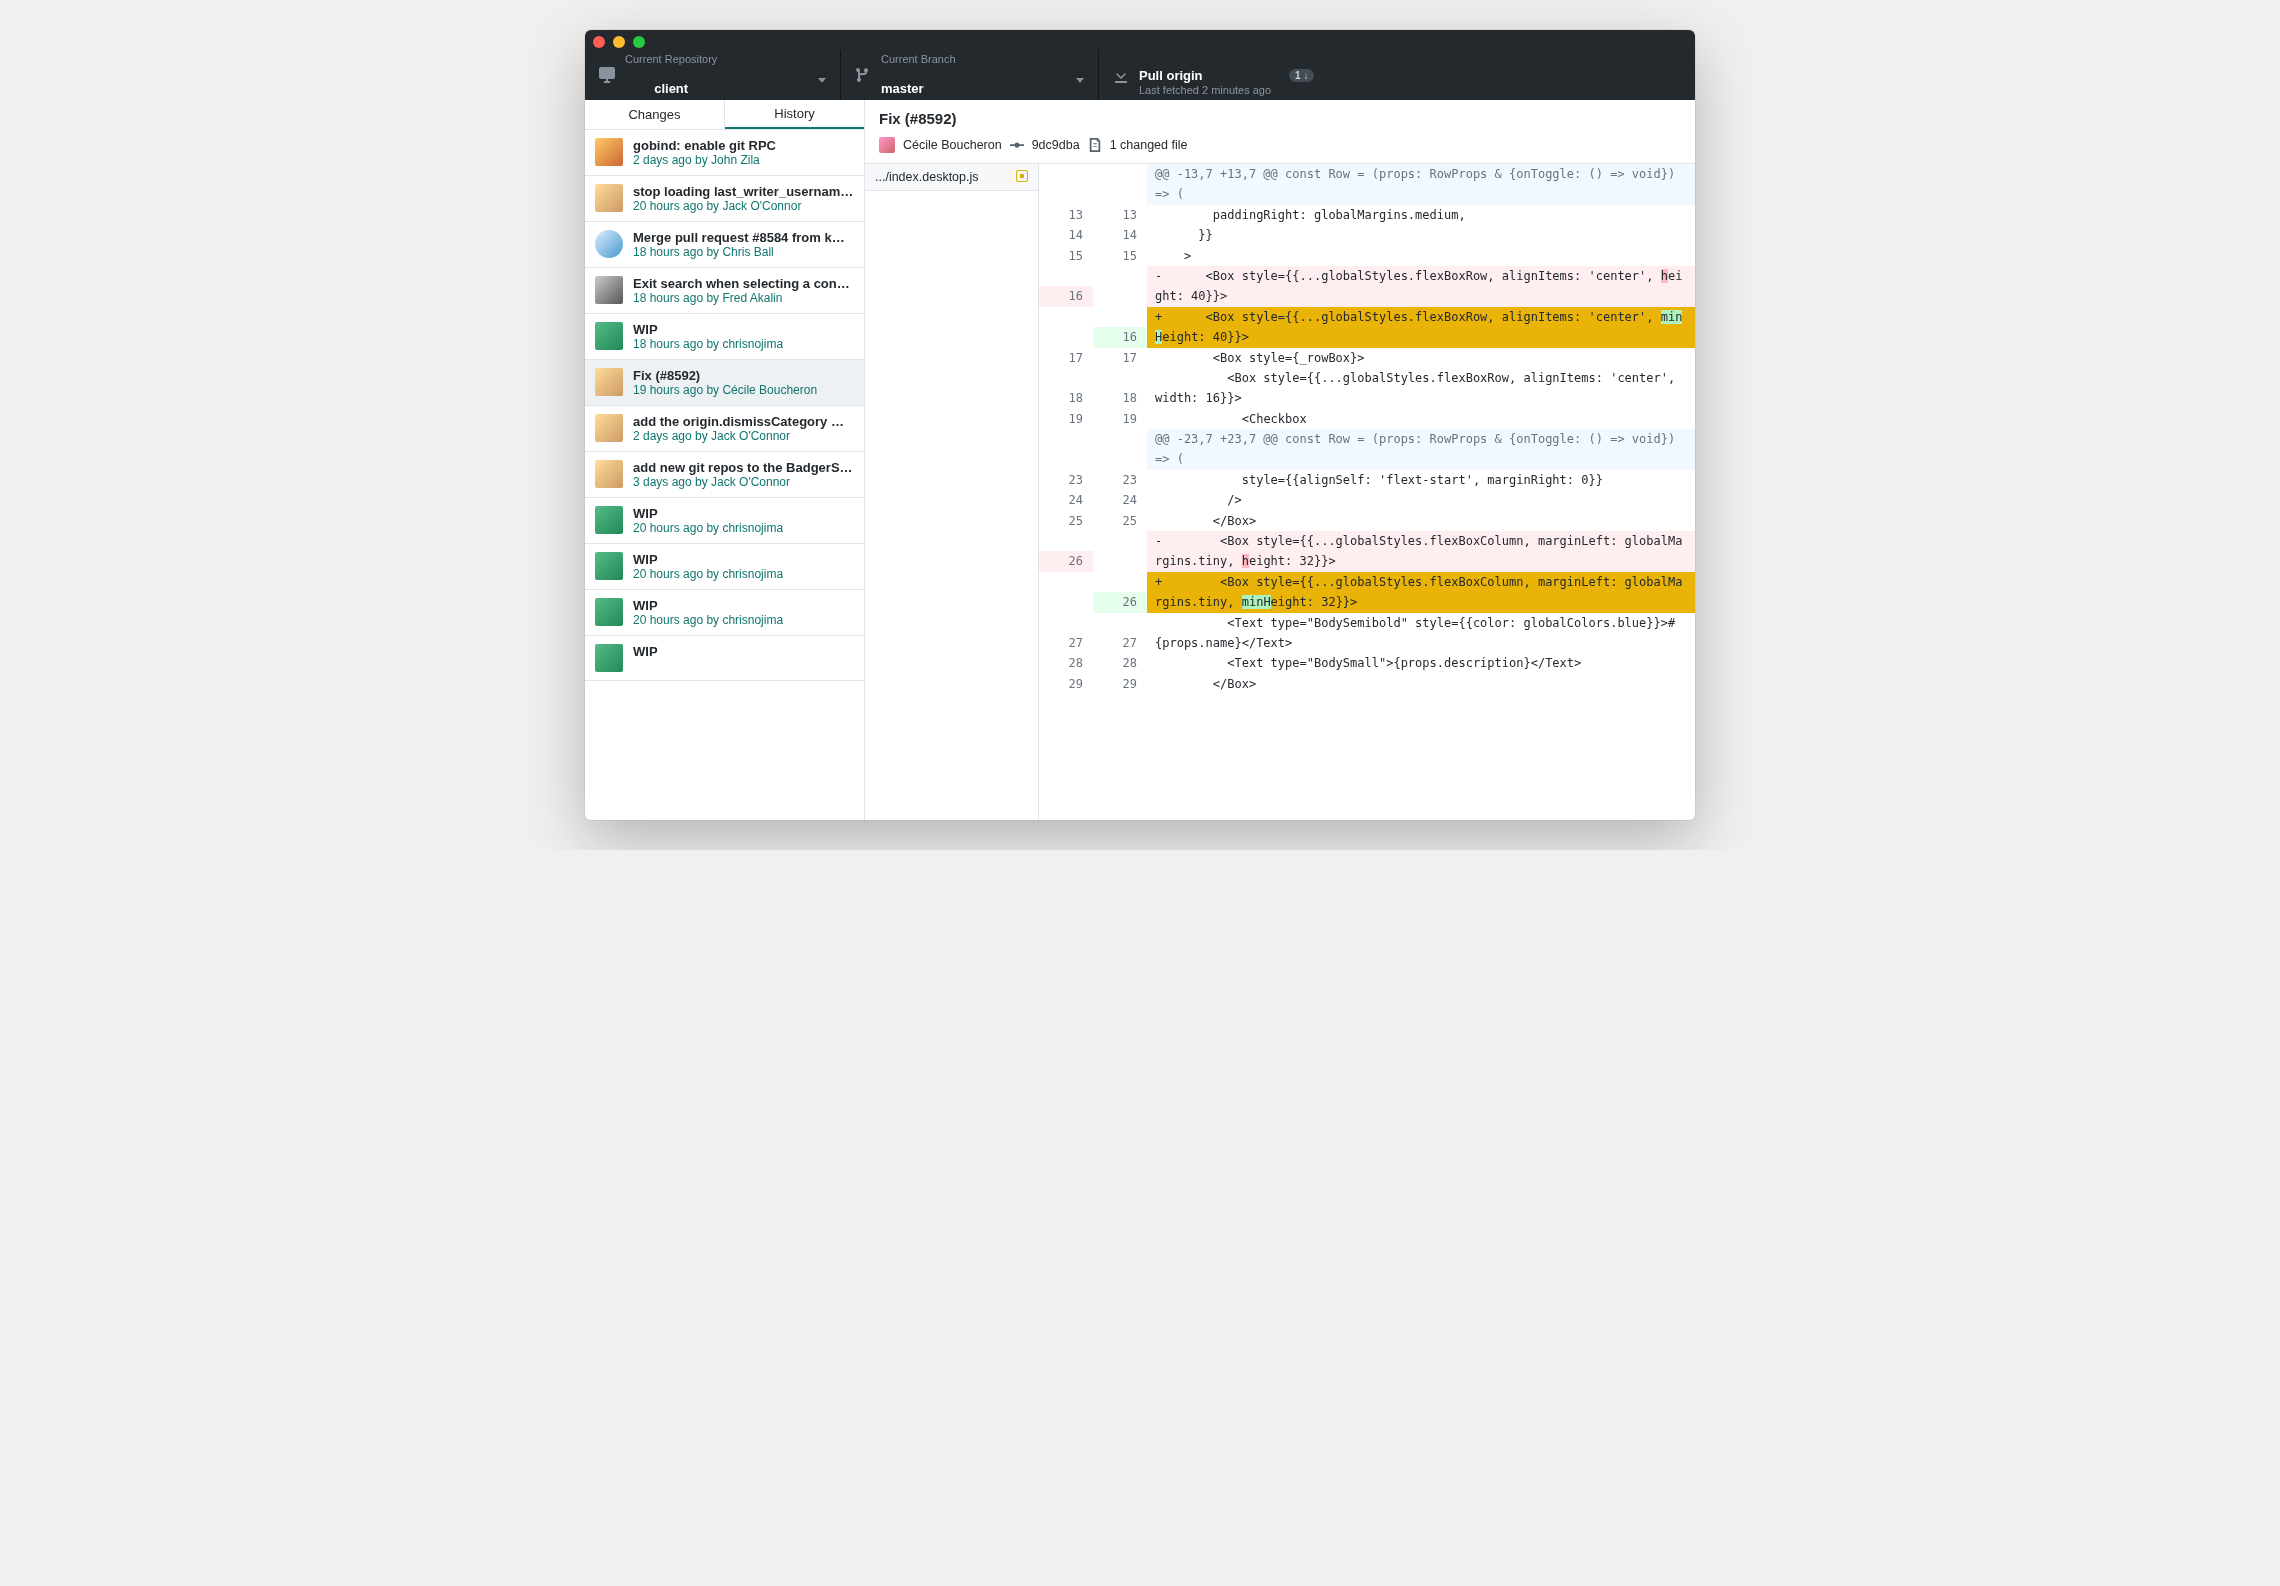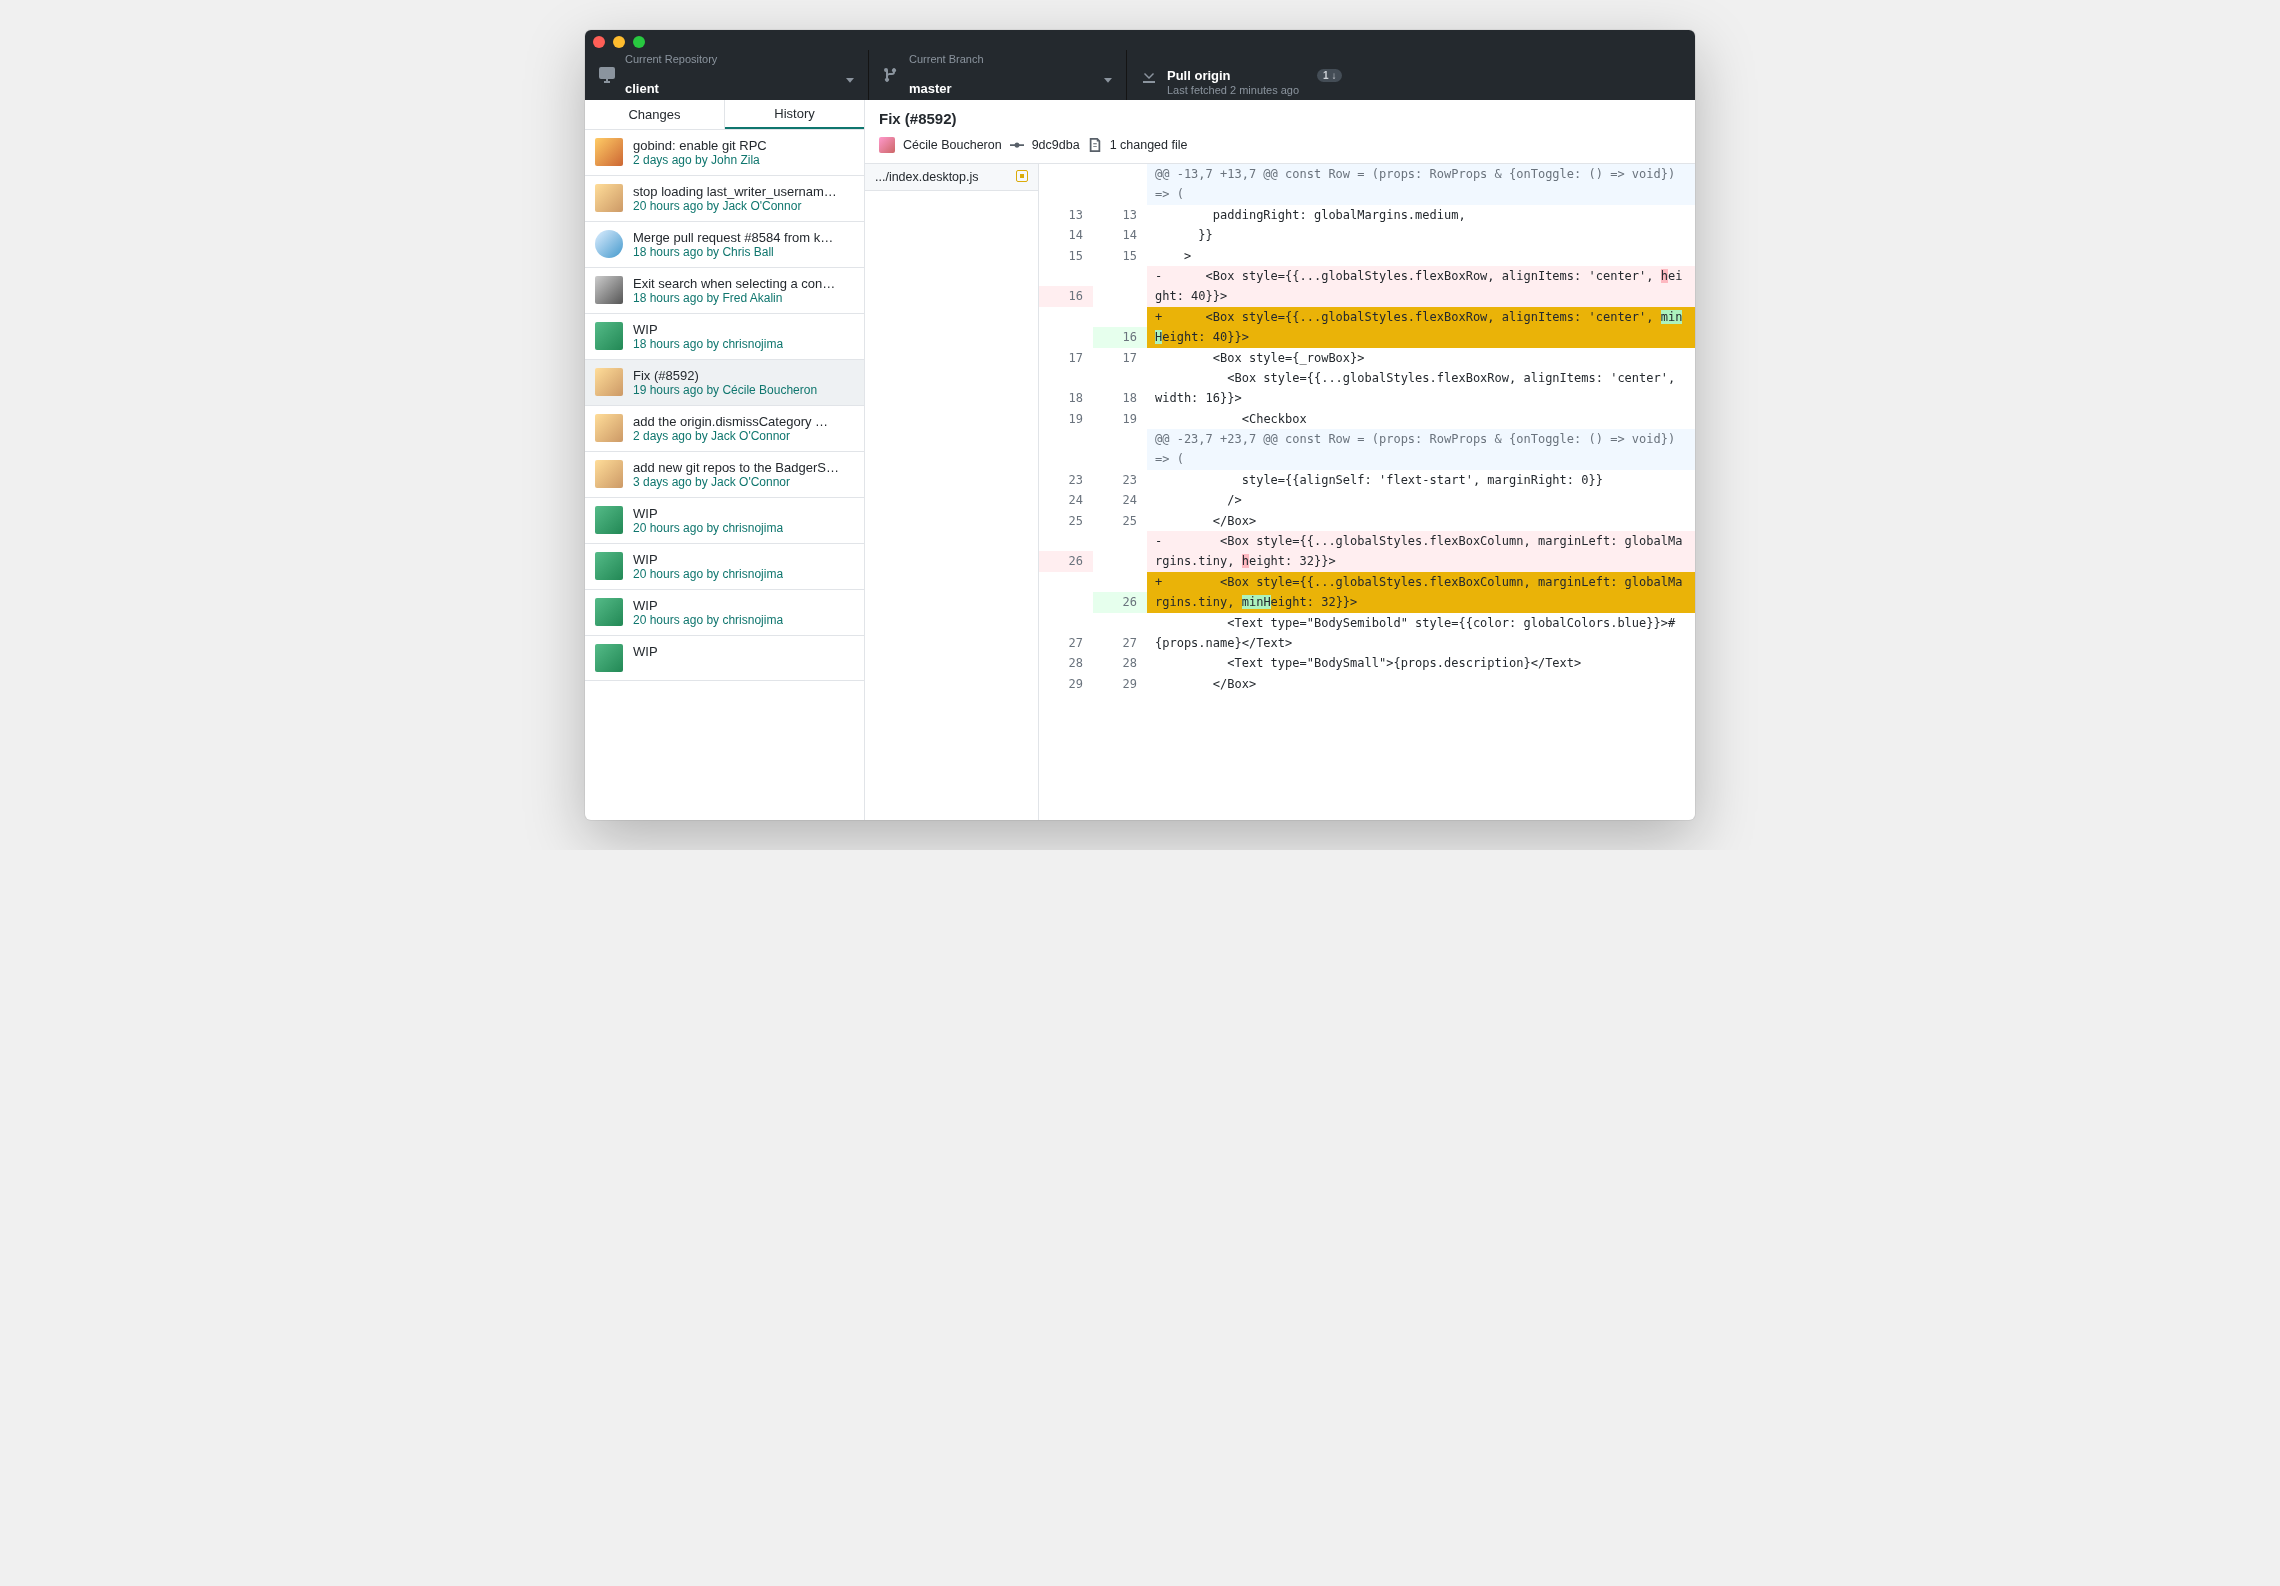--- a/index.html
+++ b/index.html
@@ -48,21 +48,21 @@
     position: relative;
     cursor: pointer;
   }
   .tb-sep { border-right: 1px solid #141414; }
   .tb-texts { display: flex; flex-direction: column; line-height: 1.2; }
   .tb-label { font-size: 11px; color: #8b949e; }
   .tb-value { font-size: 13px; color: #fff; font-weight: 600; margin-top: 15px; }
   .tb-icon { width: 16px; height: 16px; fill: #8b949e; flex: none; }
   .tb-caret { margin-left: auto; width: 8px; height: 8px; }
   .tb-caret svg { fill: #8b949e; }
-  .tb-w-repo { width: 284px; }
+  .tb-w-repo { width: 256px; text-align: center; }
   .tb-w-branch { width: 258px; }
   .tb-w-fetch { flex: 1; }
   .tb-badge {
     background: #444d56; color: #cfd3d8; font-size: 10px; font-weight: 600;
     padding: 1px 6px; border-radius: 8px; margin-left: 8px;
   }
 
   .body {
     display: flex;
     flex: 1;
@@ -106,21 +106,21 @@
     cursor: pointer;
   }
   .commit.selected { background: #eef1f3; }
   .avatar {
     width: 28px; height: 28px; flex: none; border-radius: 2px;
     background: linear-gradient(135deg,#9be,#58a);
   }
   .commit-texts { min-width: 0; }
   .commit-title {
     font-size: 13px; color: #24292e;
-    white-space: nowrap; overflow: hidden; text-overflow: ellipsis;
+    white-space: nowrap; overflow: hidden; text-overflow: ellipsis; font-weight: bold;
   }
   .commit-meta {
     font-size: 12px; color: #0f766e;
     white-space: nowrap; overflow: hidden; text-overflow: ellipsis;
   }
 
   .main {
     flex: 1;
     display: flex;
     flex-direction: column;

